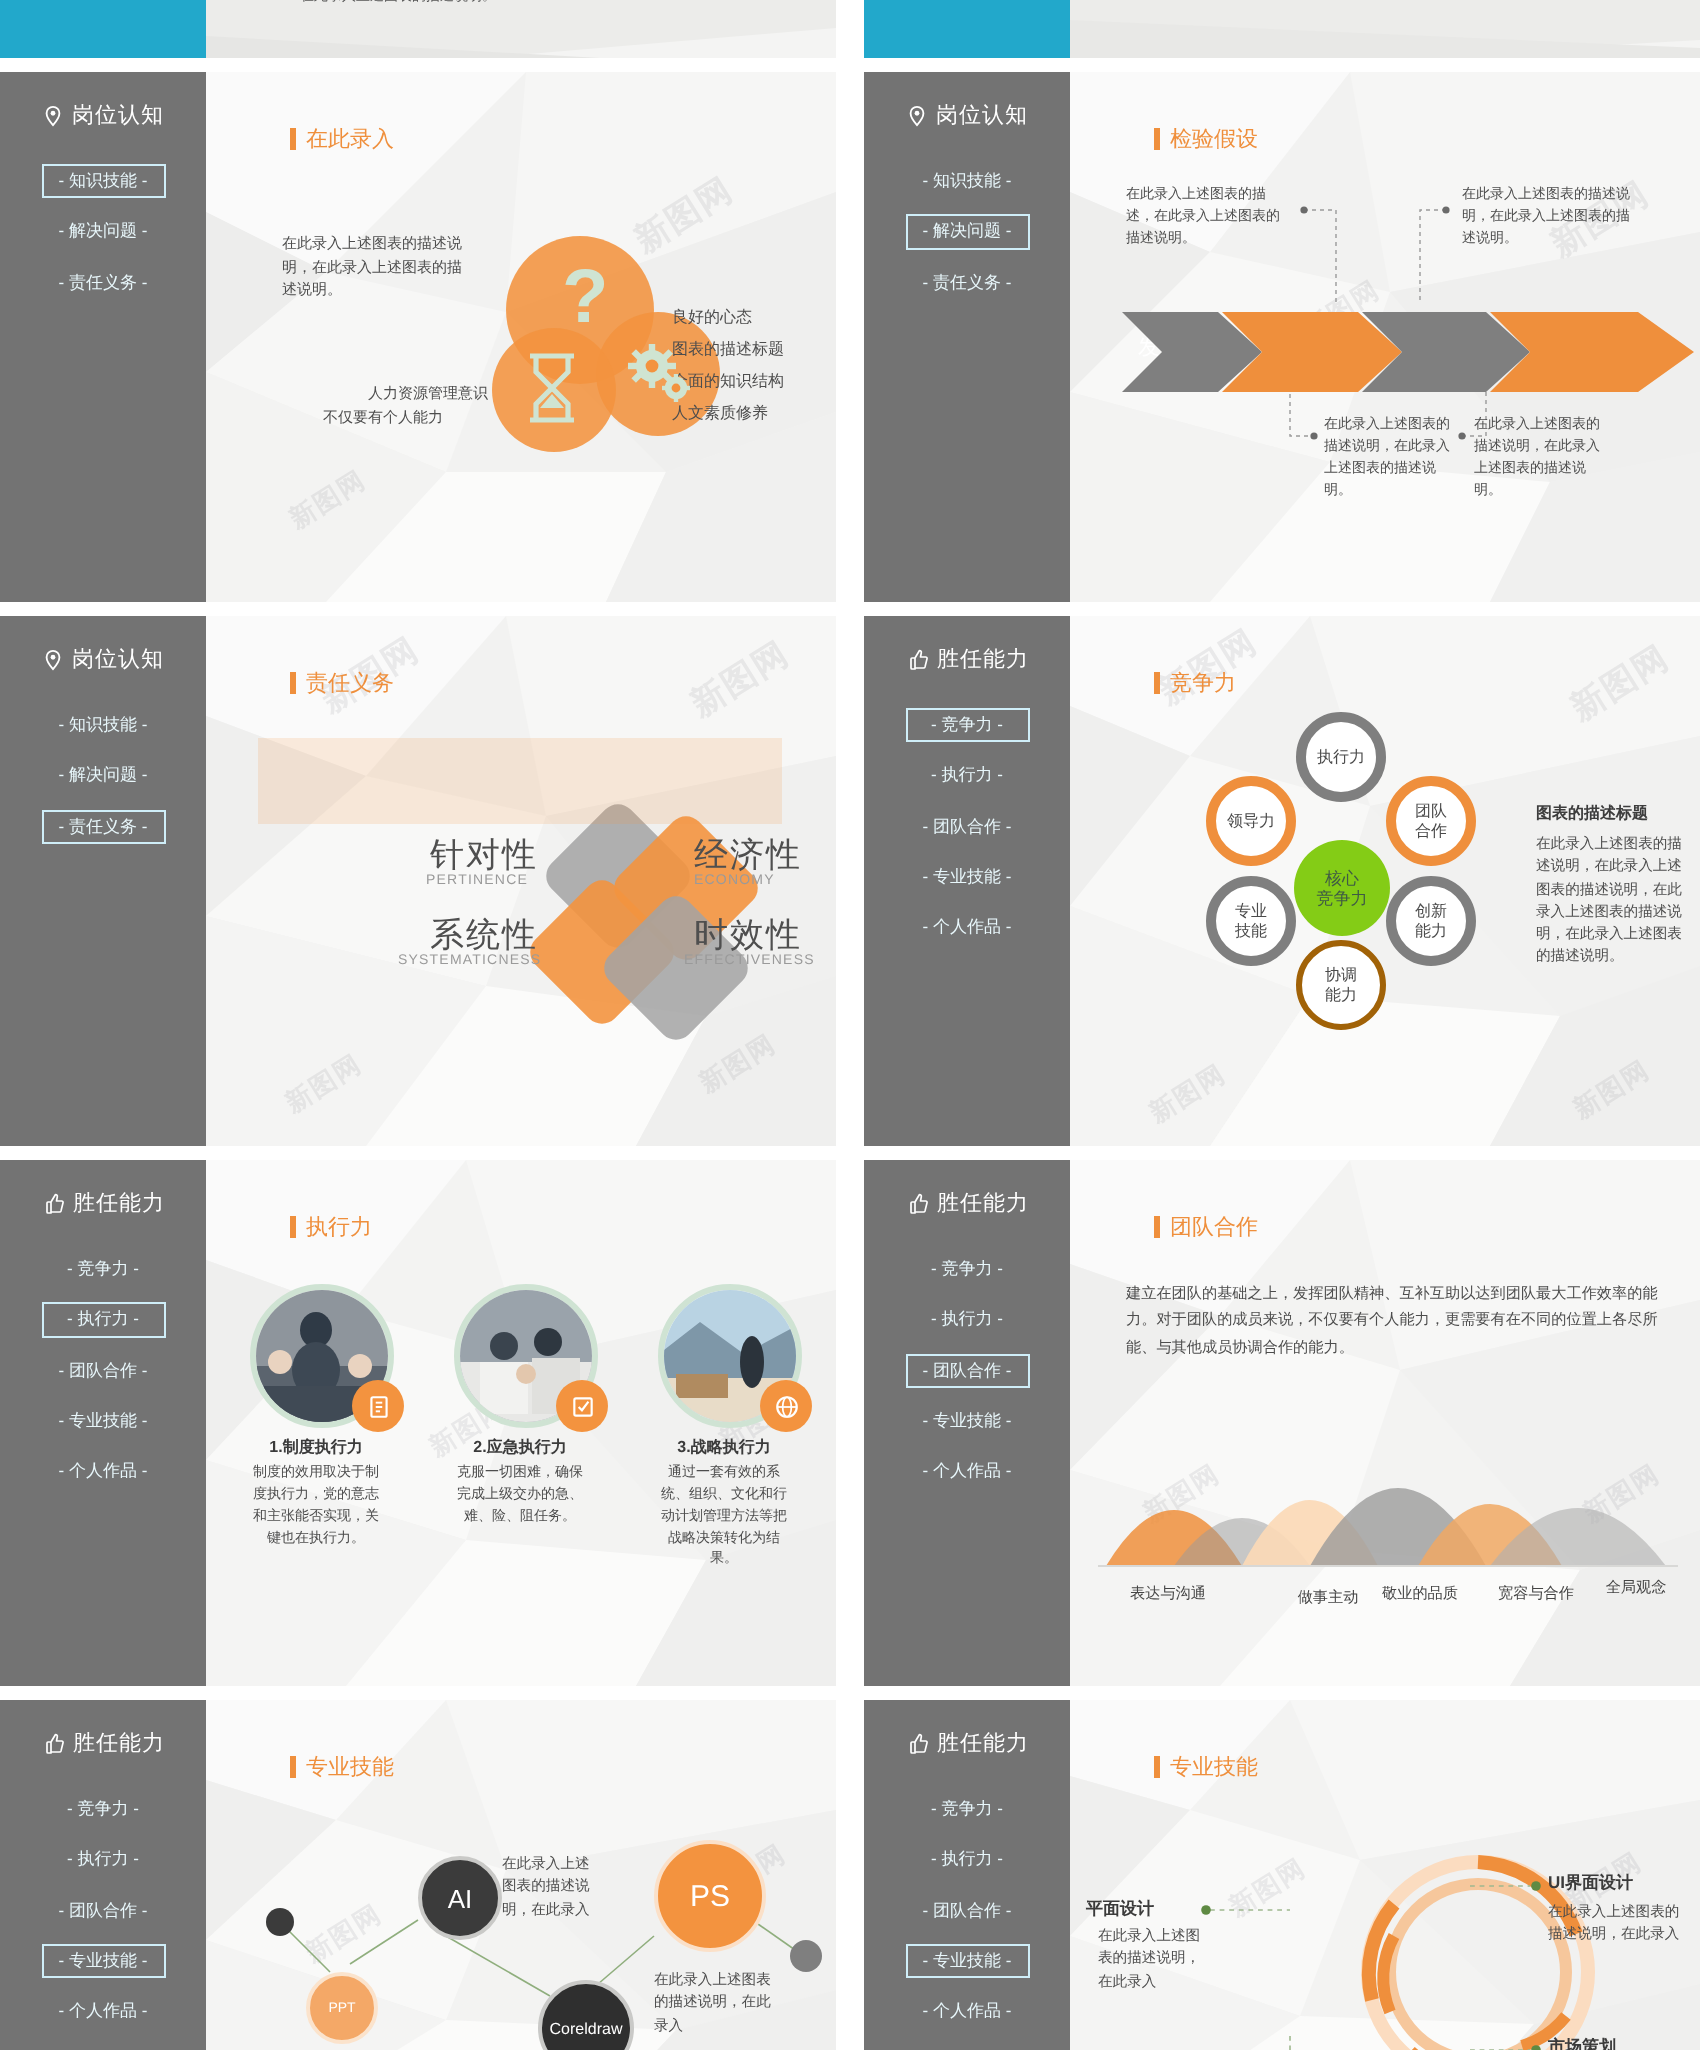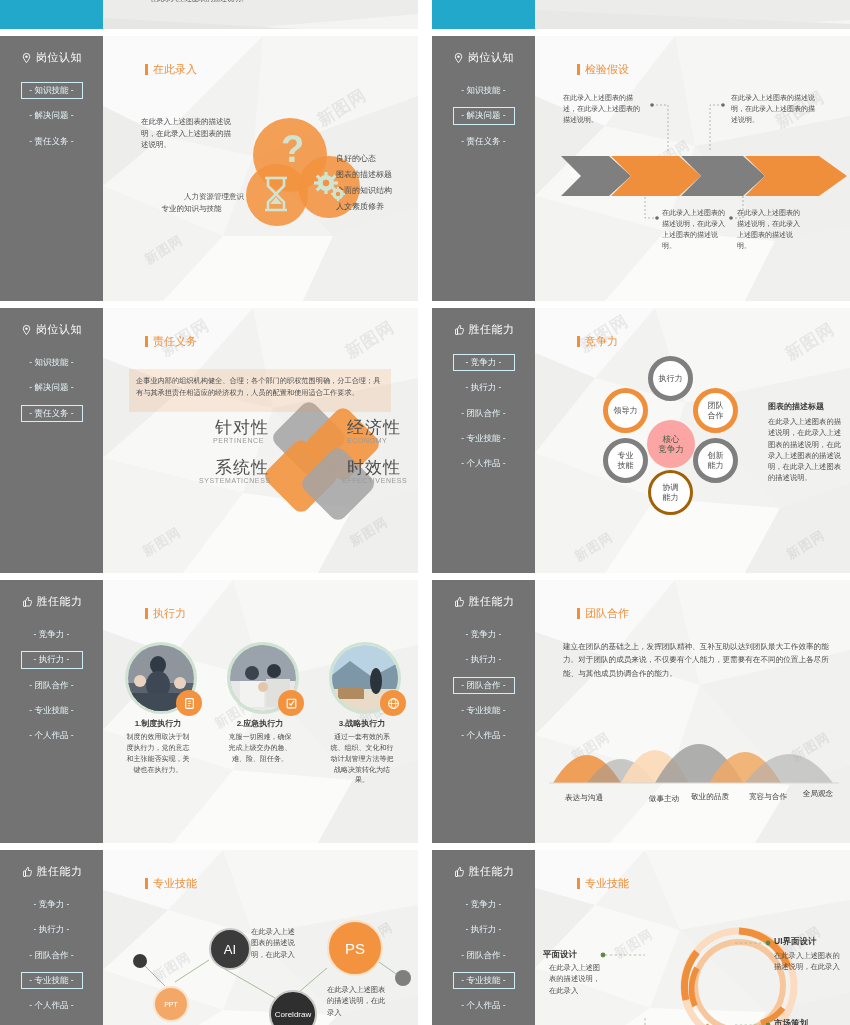--- a/index.html
+++ b/index.html
@@ -62,21 +62,21 @@
   .arrow{position:absolute;height:42px;display:flex;align-items:center;justify-content:center;
          color:#fff;font-size:11px;letter-spacing:1px;}
   
   .dia{position:absolute;width:56px;height:56px;border-radius:9px;transform:rotate(45deg);}
   .big{font-size:17px;color:#4f4f4f;letter-spacing:1px;}
   .small-en{font-size:7px;color:#9a9a9a;letter-spacing:.6px;}
   
   .petal{position:absolute;border-radius:50%;background:#fff;
          display:flex;align-items:center;justify-content:center;text-align:center;
          font-size:8px;color:#4b4b4b;line-height:1.15;z-index:5;}
-  .core{position:absolute;border-radius:50%;background:#fca5a5;
+  .core{position:absolute;border-radius:50%;background:#84cc16;
         display:flex;align-items:center;justify-content:center;text-align:center;
         font-size:8.5px;color:#3f5a45;line-height:1.2;z-index:6;}
   
   .photo{position:absolute;width:66px;height:66px;border-radius:50%;
          border:3px solid #cfe3d3;overflow:hidden;z-index:4;}
   .badge{position:absolute;width:26px;height:26px;border-radius:50%;background:#f3933f;
          display:flex;align-items:center;justify-content:center;color:#fff;font-size:12px;z-index:6;}
   
   
   .bub{position:absolute;border-radius:50%;display:flex;align-items:center;justify-content:center;
@@ -175,21 +175,21 @@
             <line x1="2" y1="2" x2="24" y2="2"></line>
             <line x1="2" y1="34" x2="24" y2="34"></line>
         <path d="M5 2 L5 10 L13 18 L21 10 L21 2"></path>
             <path d="M5 34 L5 26 L13 18 L21 26 L21 34"></path>
           </g>
         <polygon points="7,28 19,28 13,21" fill="#cfe4d2"></polygon>
       </svg>
 
       <div class="tx" style="left:38px;top:80px;width:92px;font-size:7.5px;">在此录入上述图表的描述说明，在此录入上述图表的描述说明。</div>
       <div class="tx" style="left:36px;top:155px;width:105px;font-size:7.5px;text-align:right;">人力资源管理意识</div>
-      <div class="tx" style="left:36px;top:167px;width:105px;font-size:7.5px;text-align:center;">专业的知识与技能</div>
+      <div class="tx" style="left:36px;top:167px;width:105px;font-size:7.5px;text-align:center;">不仅要有个人能力</div>
 
       <div class="tx" style="left:233px;top:117px;font-size:8px;">良好的心态</div>
       <div class="tx" style="left:233px;top:133px;font-size:8px;">图表的描述标题</div>
       <div class="tx" style="left:233px;top:149px;font-size:8px;">全面的知识结构</div>
       <div class="tx" style="left:233px;top:165px;font-size:8px;">人文素质修养</div>
     </div>
   </div>
 
   <div class="slide">
     <div class="sidebar">
@@ -286,21 +286,20 @@
       <div class="wm" style="left:55px;top:18px;">新图网</div>
       <div class="wm" style="left:240px;top:20px;">新图网</div>
       <div class="wm sm" style="left:38px;top:225px;">新图网</div>
       <div class="wm sm" style="left:245px;top:215px;">新图网</div>
 
       <div class="sec-title">
         <span>责任义务</span>
       </div>
 
       <div style="position:absolute;left:26px;top:61px;width:262px;height:43px;background:rgba(243,147,63,.17);z-index:3;"></div>
-      <div class="tx" style="left:33px;top:67px;width:248px;font-size:7.2px;line-height:1.7;">企事业内部的组织机构健全、合理；各个部门的职权范围明确，分工合理；具有与其承担责任相适应的经济权力，人员的配置和使用适合工作要求。</div>
 
       <div class="dia" style="left:178px;top:102px;background:#a3a3a3;opacity:.85;"></div>
       <div class="dia" style="left:212px;top:108px;background:#f3933f;opacity:.9;"></div>
       <div class="dia" style="left:170px;top:140px;background:#f3933f;opacity:.9;"></div>
       <div class="dia" style="left:207px;top:148px;background:#a3a3a3;opacity:.85;"></div>
 
       <div class="big" style="position:absolute;left:112px;top:108px;z-index:5;">针对性</div>
       <div class="small-en" style="position:absolute;left:110px;top:129px;z-index:5;">PERTINENCE</div>
       <div class="big" style="position:absolute;left:244px;top:108px;z-index:5;">经济性</div>
       <div class="small-en" style="position:absolute;left:244px;top:129px;z-index:5;">ECONOMY</div>

